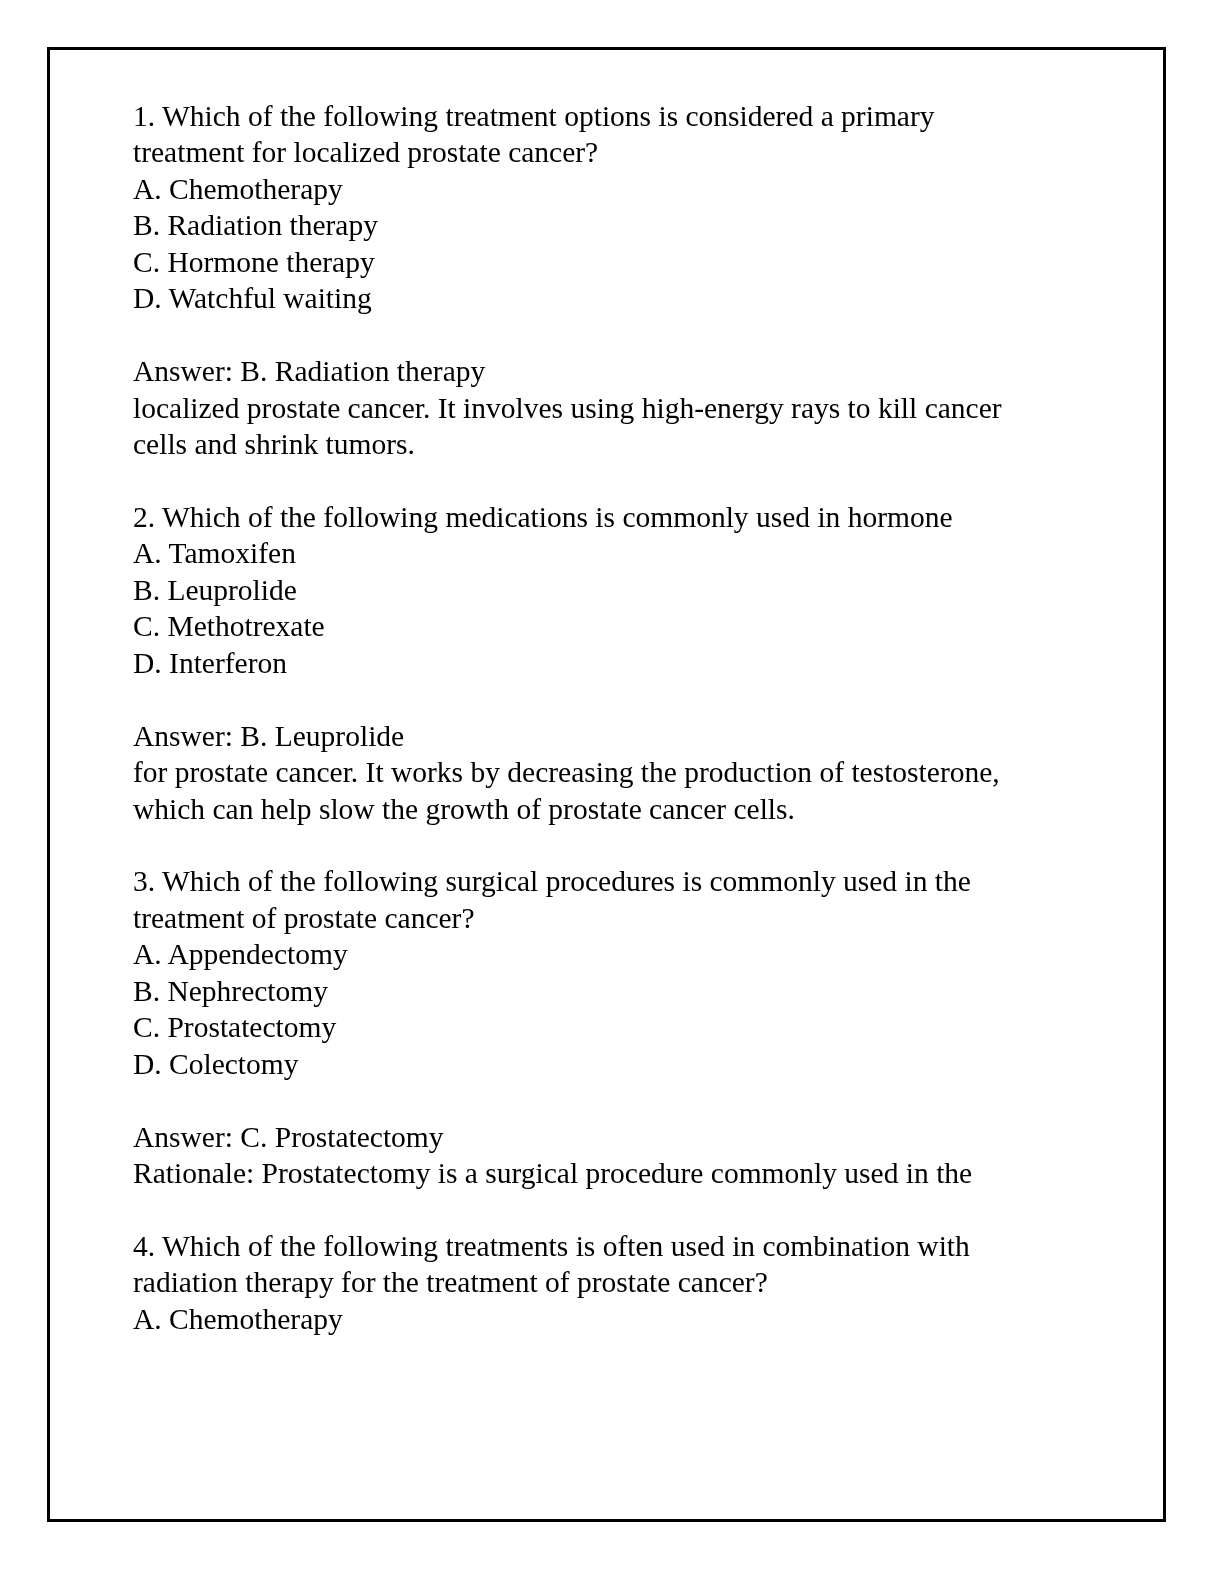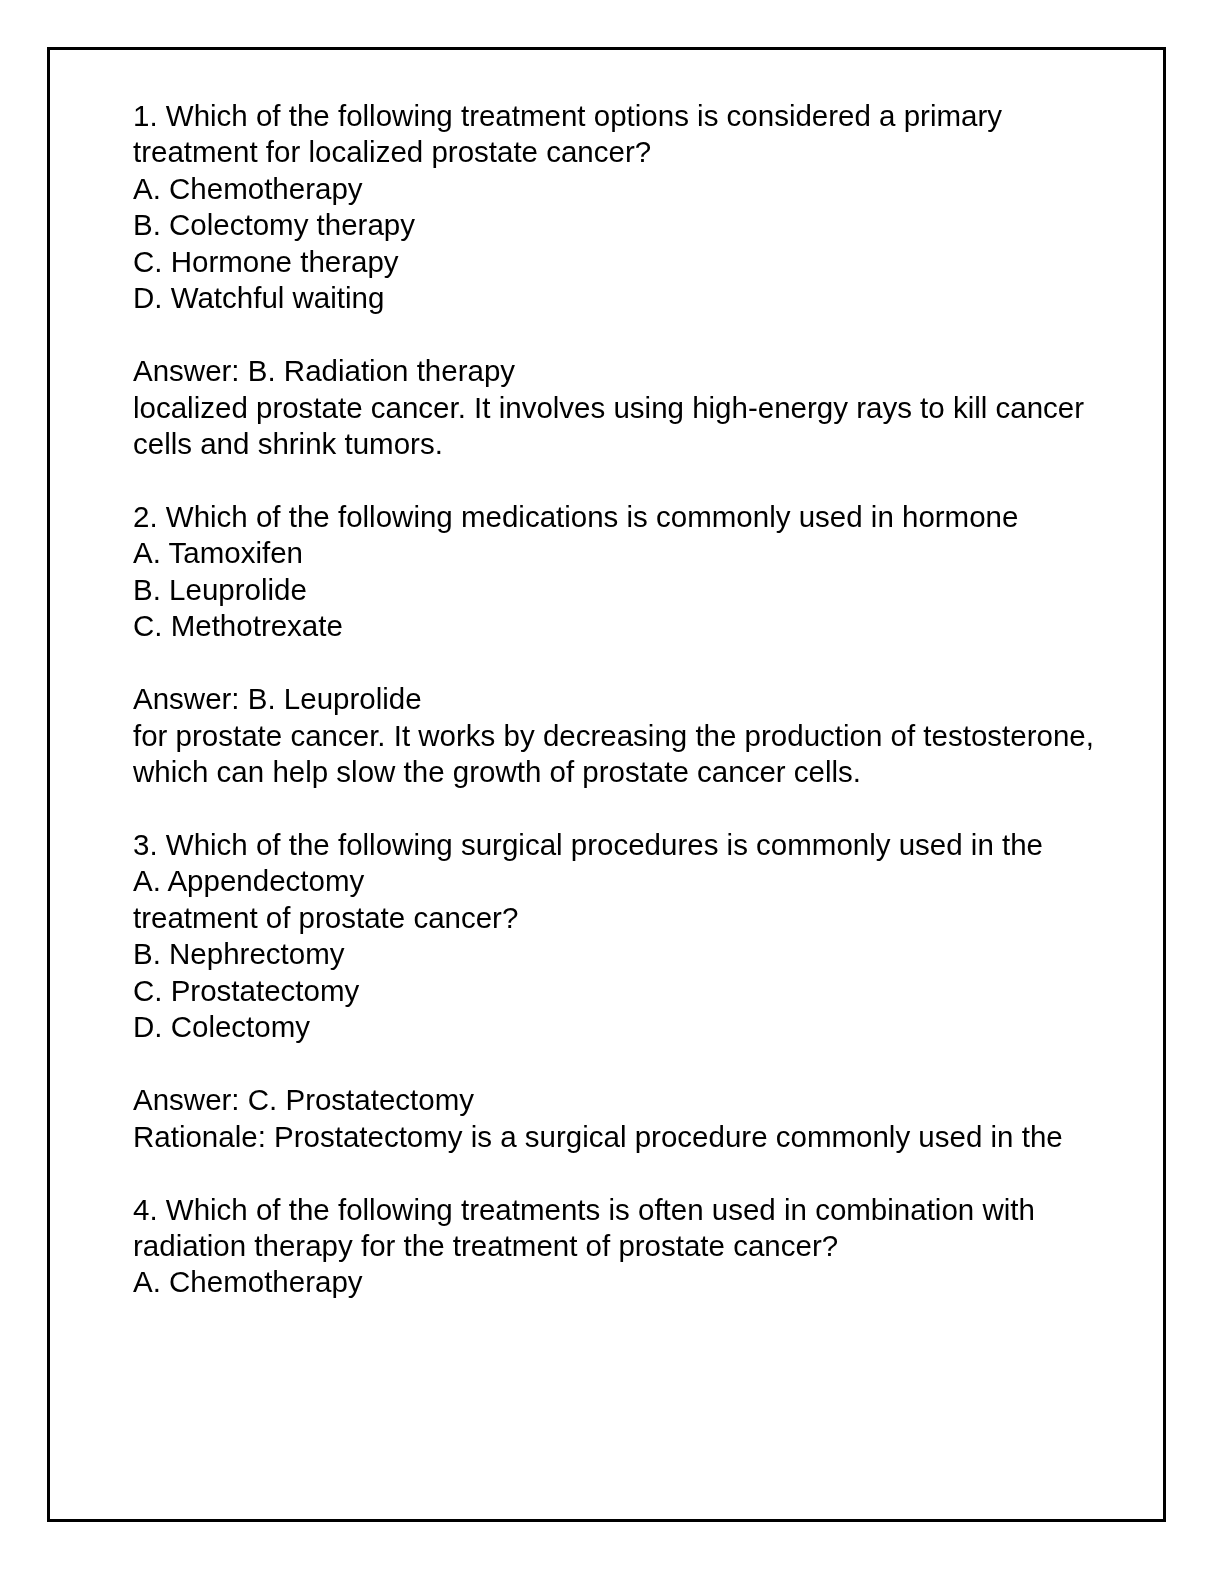--- a/index.html
+++ b/index.html
@@ -8,65 +8,66 @@
     position: absolute;
     left: 47px; top: 47px;
     width: 1119px; height: 1475px;
     border: 3px solid #000000;
     box-sizing: border-box;
   }
   .content {
     position: absolute;
     left: 133px; top: 98px;
     width: 1000px;
-    font-family: Liberation Sans, sans-serif;
+    font-family: Liberation Serif, serif;
     font-size: 29.5px;
     line-height: 36.45px;
     color: #000000;
   }
   .line { white-space: nowrap; display: block; }
   .gap { height: 36.45px; }
 </style>
 </head>
 <body>
 
 <div class="page-frame"></div>
 
 <div class="content">
 
   <div>
     <span class="line">1. Which of the following treatment options is considered a primary</span>
     <span class="line">treatment for localized prostate cancer?</span>
     <span class="line">A. Chemotherapy</span>
-    <span class="line">B. Colectomy therapy</span>
+    <span class="line">B. Radiation therapy</span>
     <span class="line">C. Hormone therapy</span>
     <span class="line">D. Watchful waiting</span>
     <div class="gap"></div>
     <span class="line">Answer: B. Radiation therapy</span>
     <span class="line">localized prostate cancer. It involves using high-energy rays to kill cancer</span>
     <span class="line">cells and shrink tumors.</span>
   </div>
   <div class="gap"></div>
 
   <div>
     <span class="line">2. Which of the following medications is commonly used in hormone</span>
     <span class="line">A. Tamoxifen</span>
     <span class="line">B. Leuprolide</span>
     <span class="line">C. Methotrexate</span>
+    <span class="line">D. Interferon</span>
     <div class="gap"></div>
     <span class="line">Answer: B. Leuprolide</span>
     <span class="line">for prostate cancer. It works by decreasing the production of testosterone,</span>
     <span class="line">which can help slow the growth of prostate cancer cells.</span>
   </div>
   <div class="gap"></div>
 
   <div>
     <span class="line">3. Which of the following surgical procedures is commonly used in the</span>
+    <span class="line">treatment of prostate cancer?</span>
     <span class="line">A. Appendectomy</span>
-    <span class="line">treatment of prostate cancer?</span>
     <span class="line">B. Nephrectomy</span>
     <span class="line">C. Prostatectomy</span>
     <span class="line">D. Colectomy</span>
     <div class="gap"></div>
     <span class="line">Answer: C. Prostatectomy</span>
     <span class="line">Rationale: Prostatectomy is a surgical procedure commonly used in the</span>
   </div>
   <div class="gap"></div>
 
   <div>

